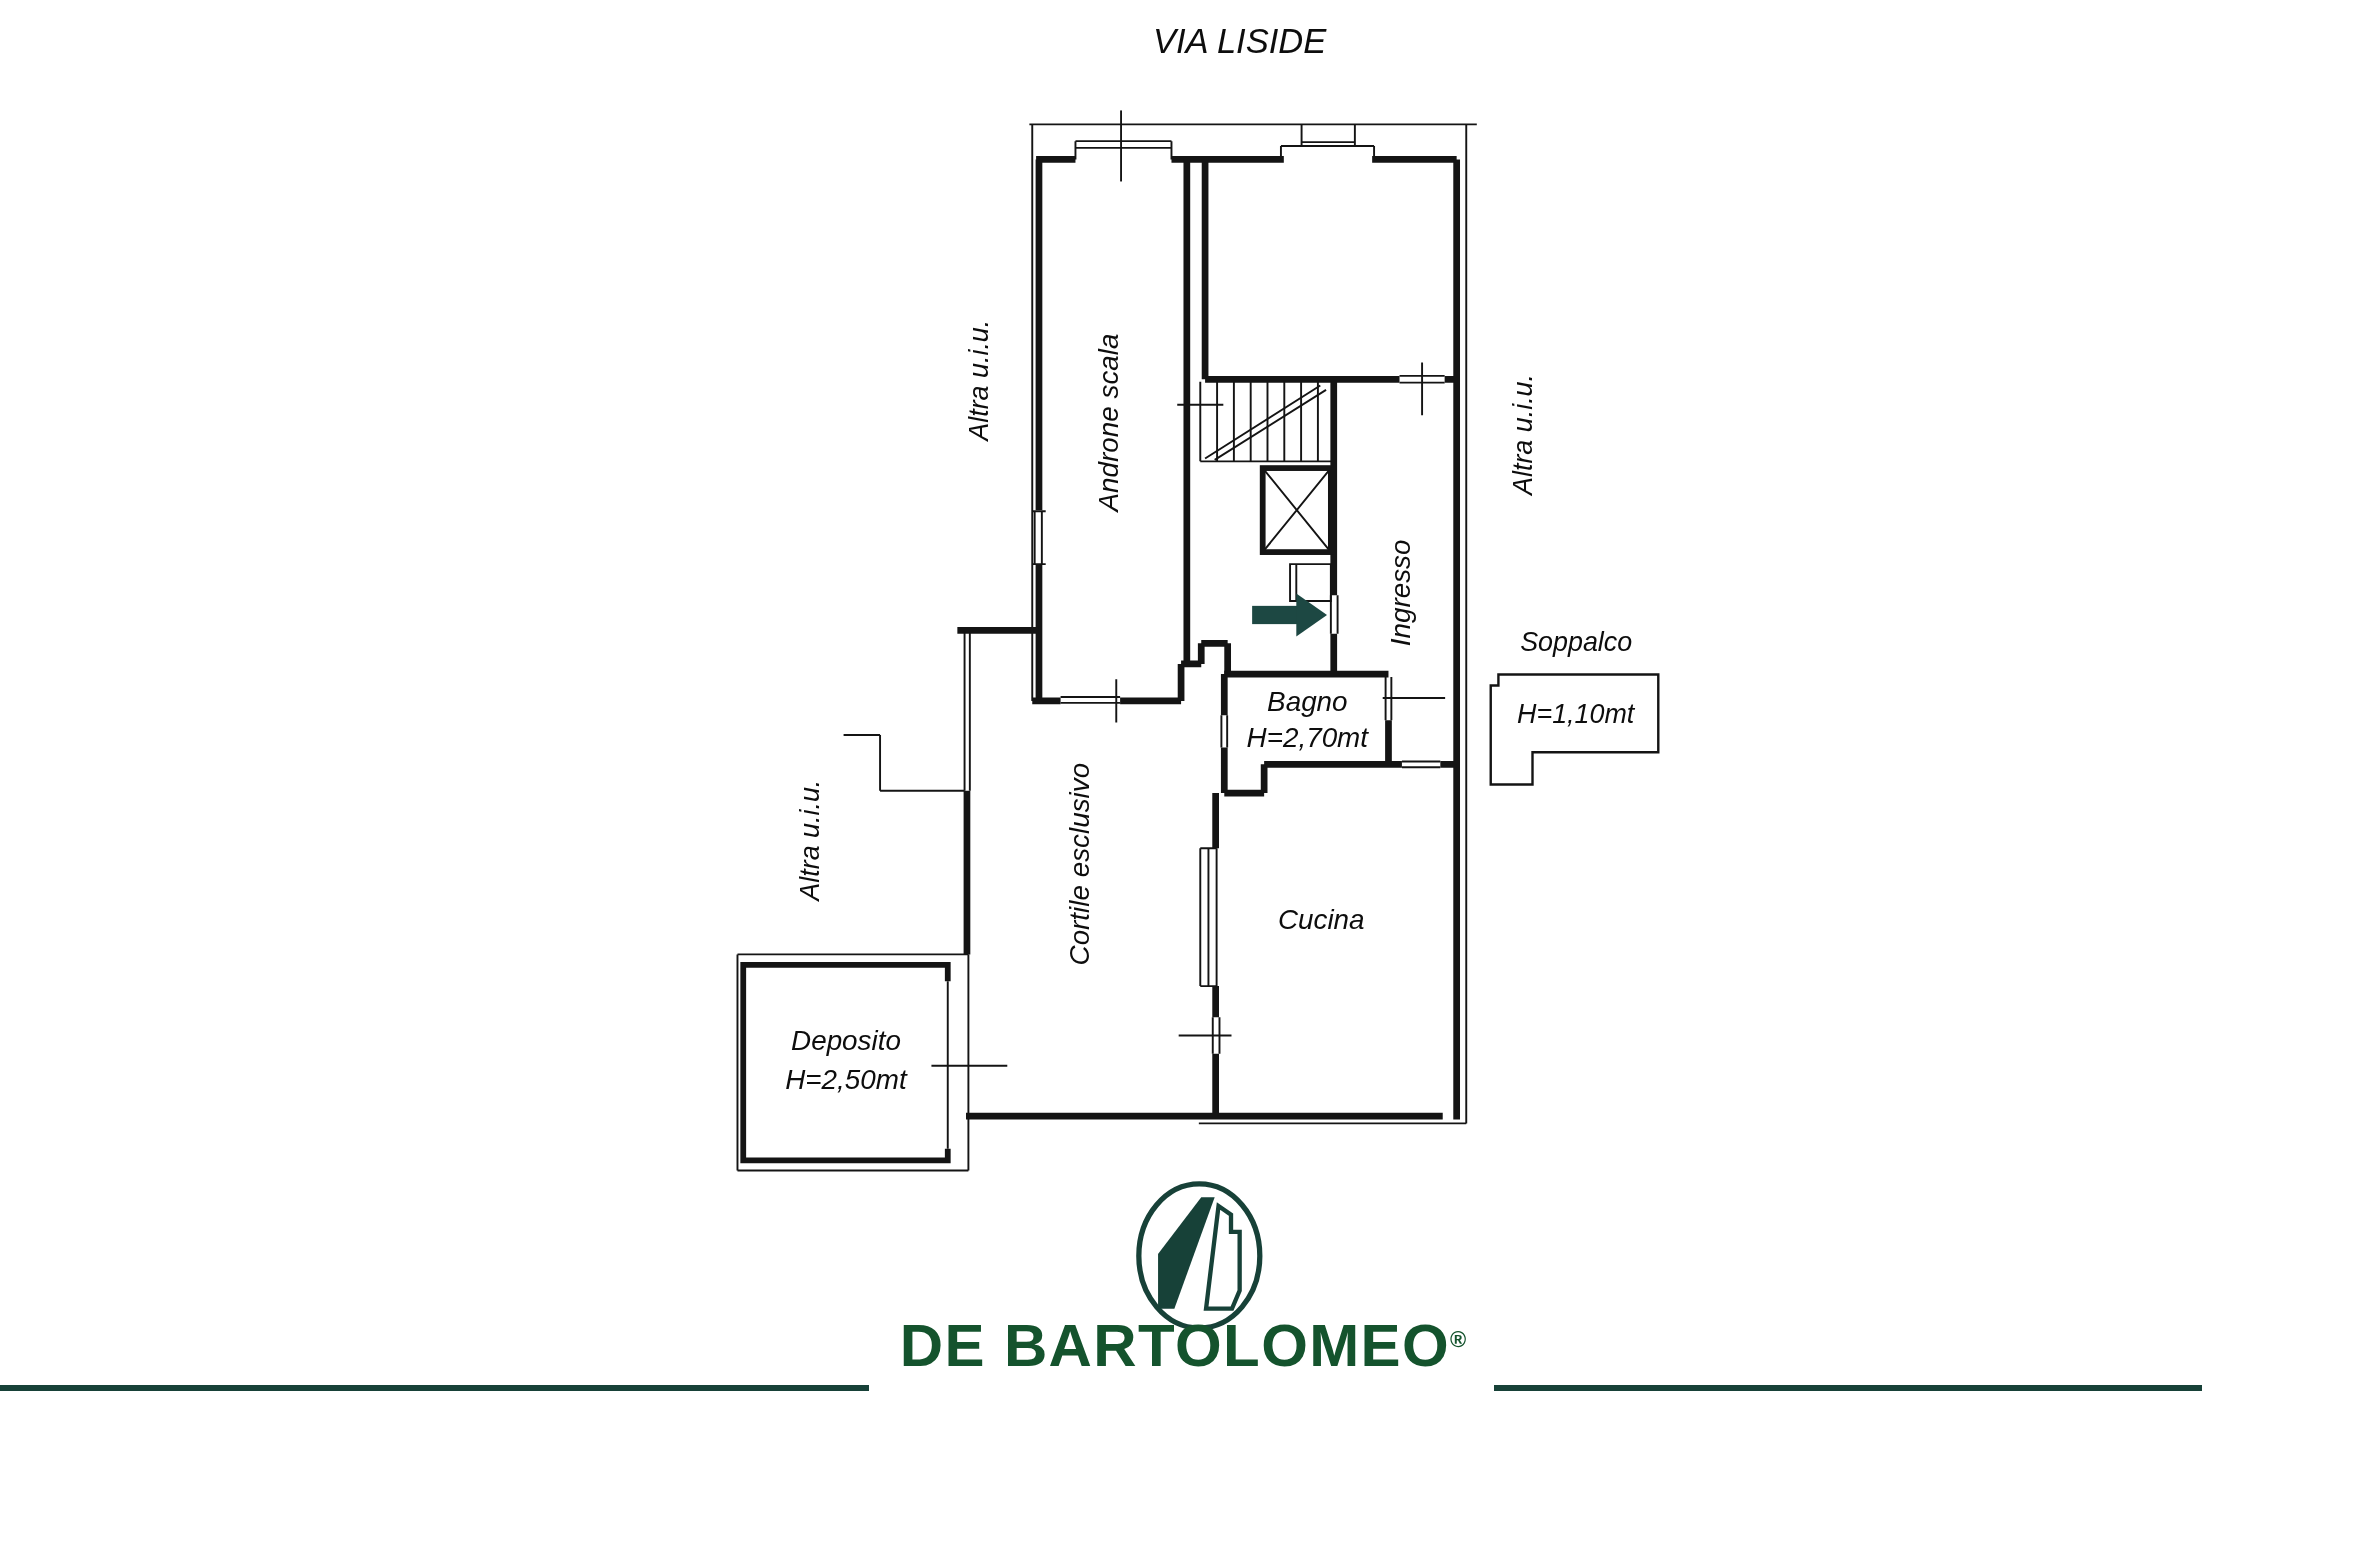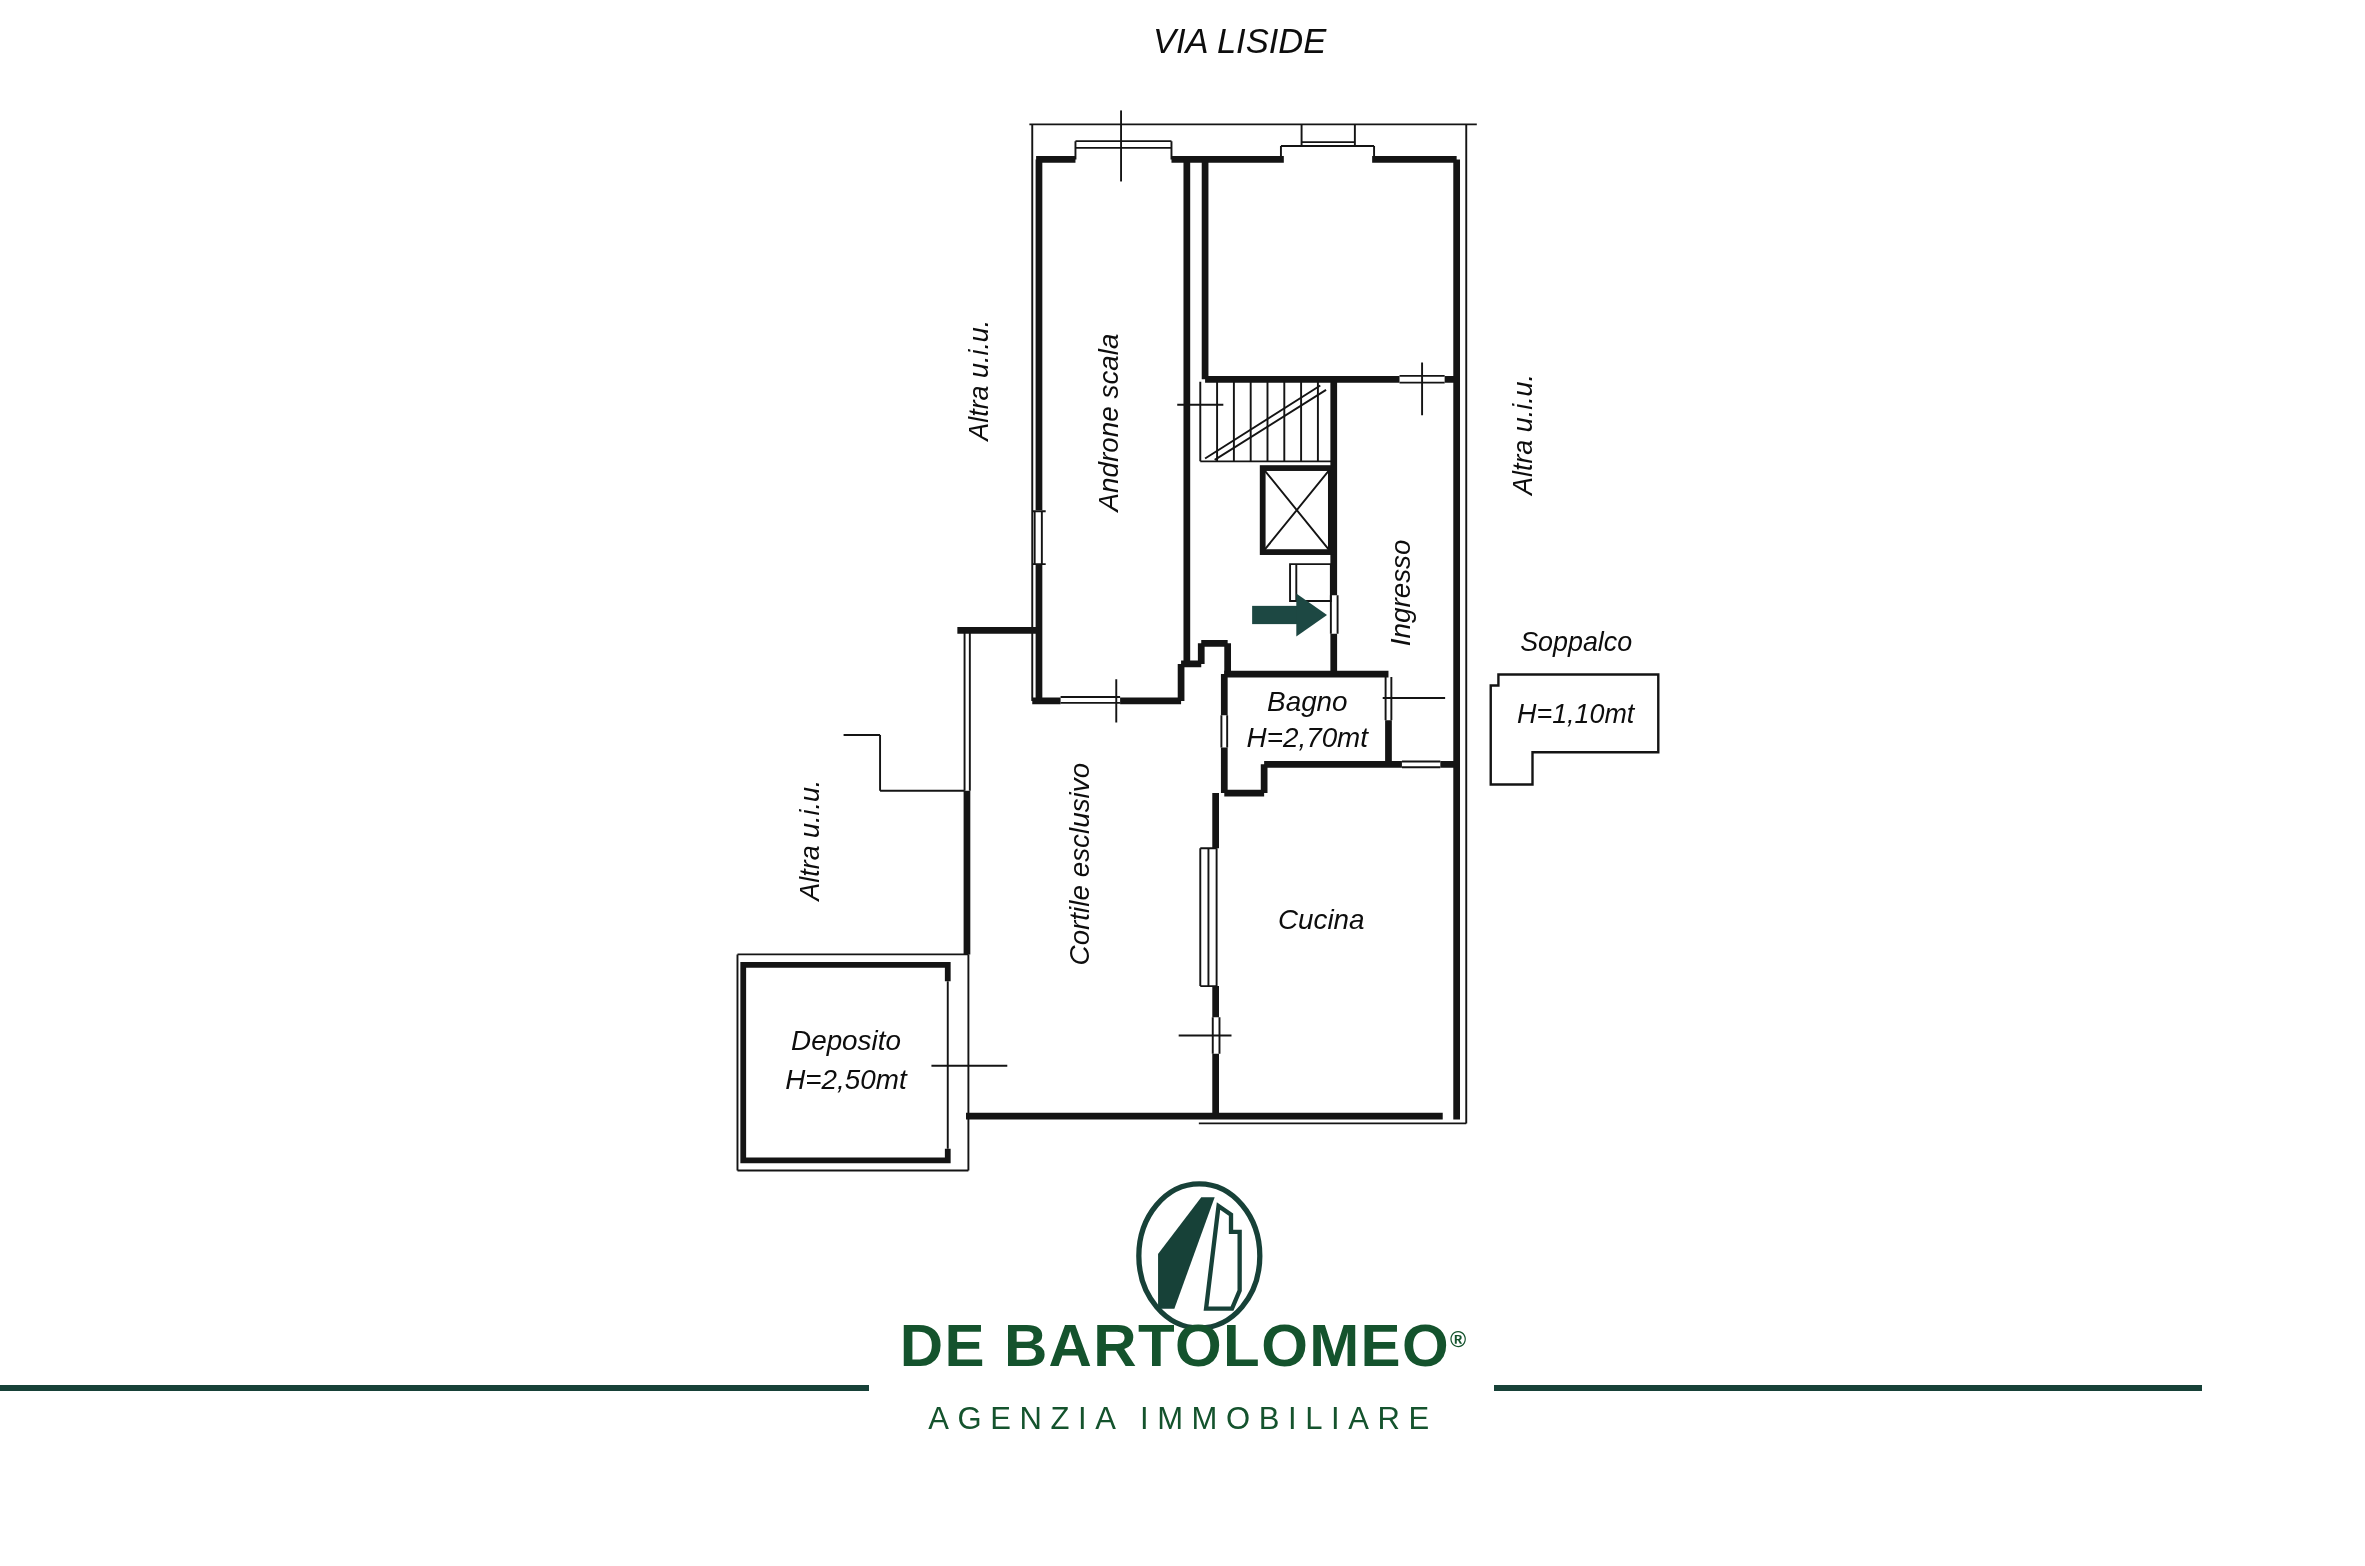--- a/index.html
+++ b/index.html
@@ -124,16 +124,15 @@
     </g>
   </svg>
 
   <div id="brand-line" class="footer-text">
     <span>DE BARTOLOMEO</span><span class="reg">®</span>
   </div>
 
   <div id="rule-left" class="green-rule"></div>
   <div id="rule-right" class="green-rule"></div>
 
-  <div id="tagline-line" class="footer-text">AGENZIA IMMOBILIARE</div>
 
 </div>
 
 
 </body></html>

